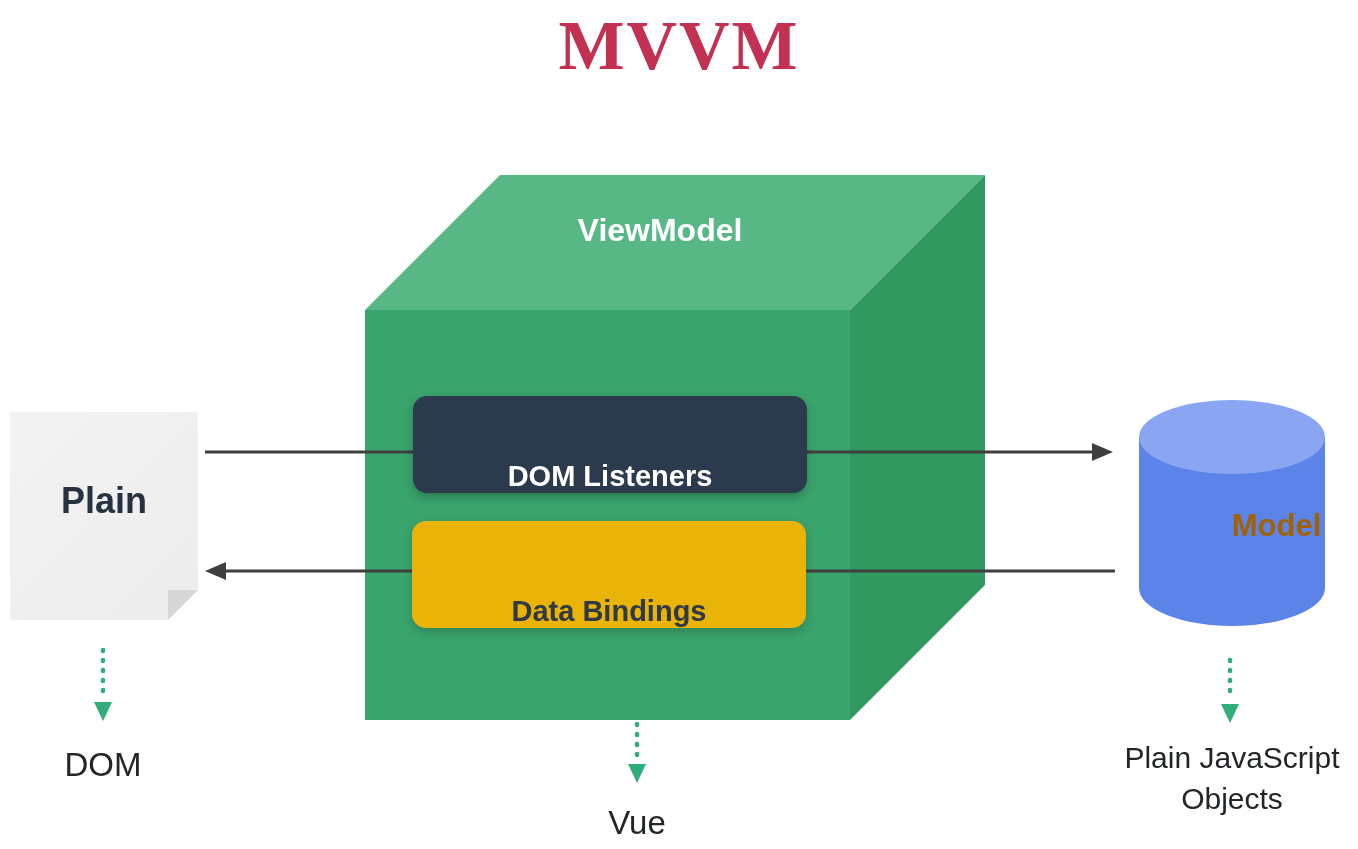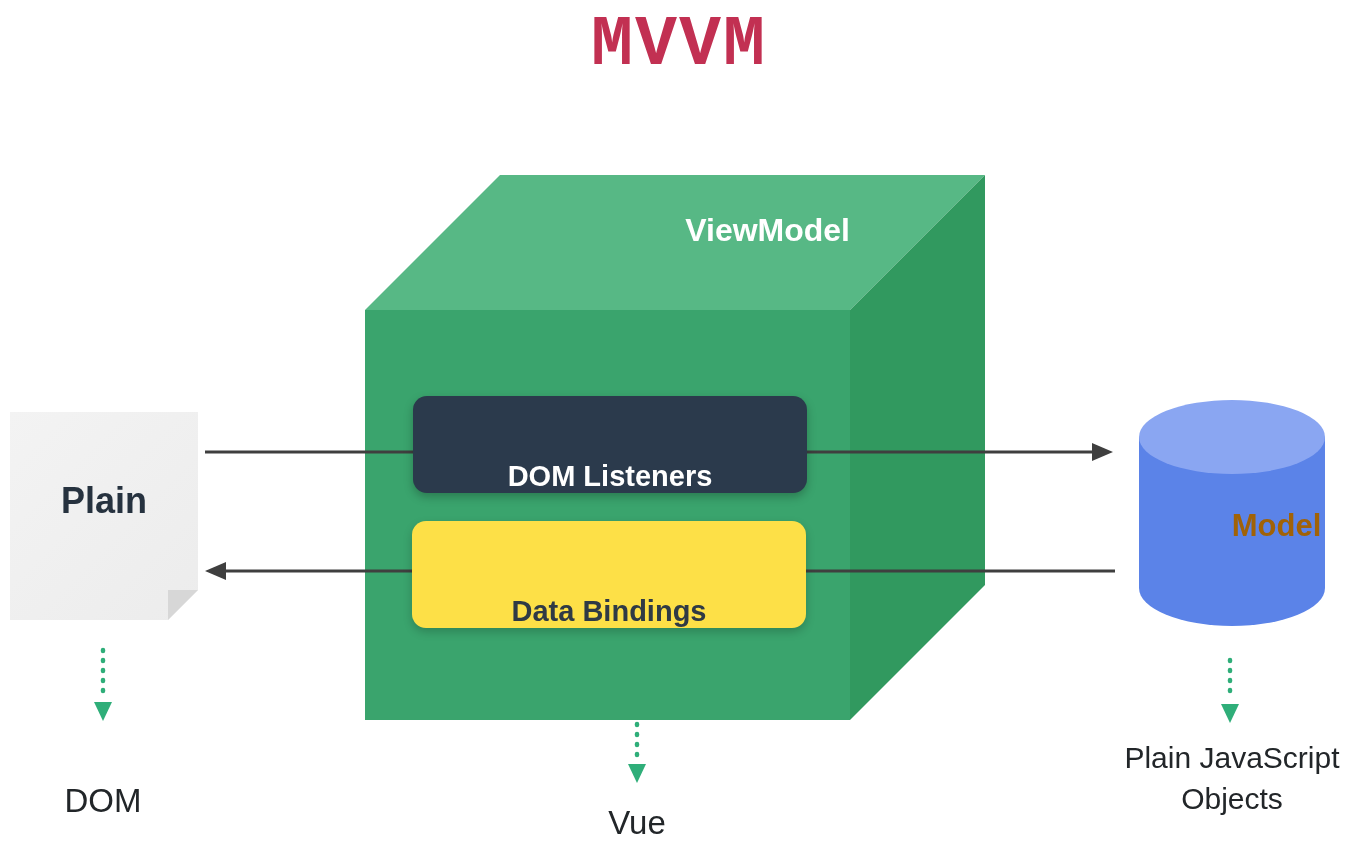--- a/index.html
+++ b/index.html
@@ -19,30 +19,30 @@
     position: absolute;
     left: 0; top: 0;
     width: 1358px;
     height: 849px;
   }
   .abs { position: absolute; }
 
   .page-title {
     left: 0; top: 6px; width: 1358px;
     text-align: center;
-    font-family: Liberation Mono, monospace;
+    font-family: Liberation Serif, serif;
     font-weight: 700;
     font-size: 70px;
     letter-spacing: 2px;
     color: #c23052;
   }
 
   .viewmodel-label {
     left: 470px; top: 212px; width: 380px;
-    text-align: right;
+    text-align: center;
     color: #ffffff;
     font-weight: 700;
     font-size: 32px;
   }
 
   .box {
     border-radius: 14px;
     display: flex;
     align-items: flex-end;
     justify-content: center;
@@ -50,21 +50,21 @@
     font-size: 29px;
   }
   .box-dom-listeners {
     left: 413px; top: 396px; width: 394px; height: 97px;
     background: #2b3a4c;
     color: #ffffff;
     box-shadow: 0 4px 10px rgba(0,0,0,0.25);
   }
   .box-data-bindings {
     left: 412px; top: 521px; width: 394px; height: 107px;
-    background: #fde047;
+    background: #eab308;
     color: #2f3a45;
     box-shadow: 0 4px 10px rgba(0,0,0,0.2);
   }
 
   .view-doc {
     left: 10px; top: 412px; width: 188px; height: 208px;
     background: linear-gradient(135deg, #f3f3f3 0%, #ececec 100%);
     clip-path: polygon(0 0, 100% 0, 100% calc(100% - 30px), calc(100% - 30px) 100%, 0 100%);
   }
   .view-doc-fold {
@@ -89,21 +89,21 @@
     font-size: 31px;
     padding-left: 44px;
   }
 
   .caption {
     color: #222629;
     font-size: 33px;
     font-weight: 500;
     text-align: center;
   }
-  .caption-dom  { left: 43px;  top: 746px; width: 120px; margin-top: 36px; }
+  .caption-dom  { left: 43px;  top: 746px; width: 120px; }
   .caption-vue  { left: 577px; top: 804px; width: 120px; }
   .caption-pjo  { left: 1100px; top: 738px; width: 264px; font-size: 30px; line-height: 1.35; }
 
   .watermark {
     right: 18px; bottom: 12px;
     color: rgba(150,150,150,0.75);
     font-size: 22px;
     letter-spacing: 1px;
   }
 </style>

